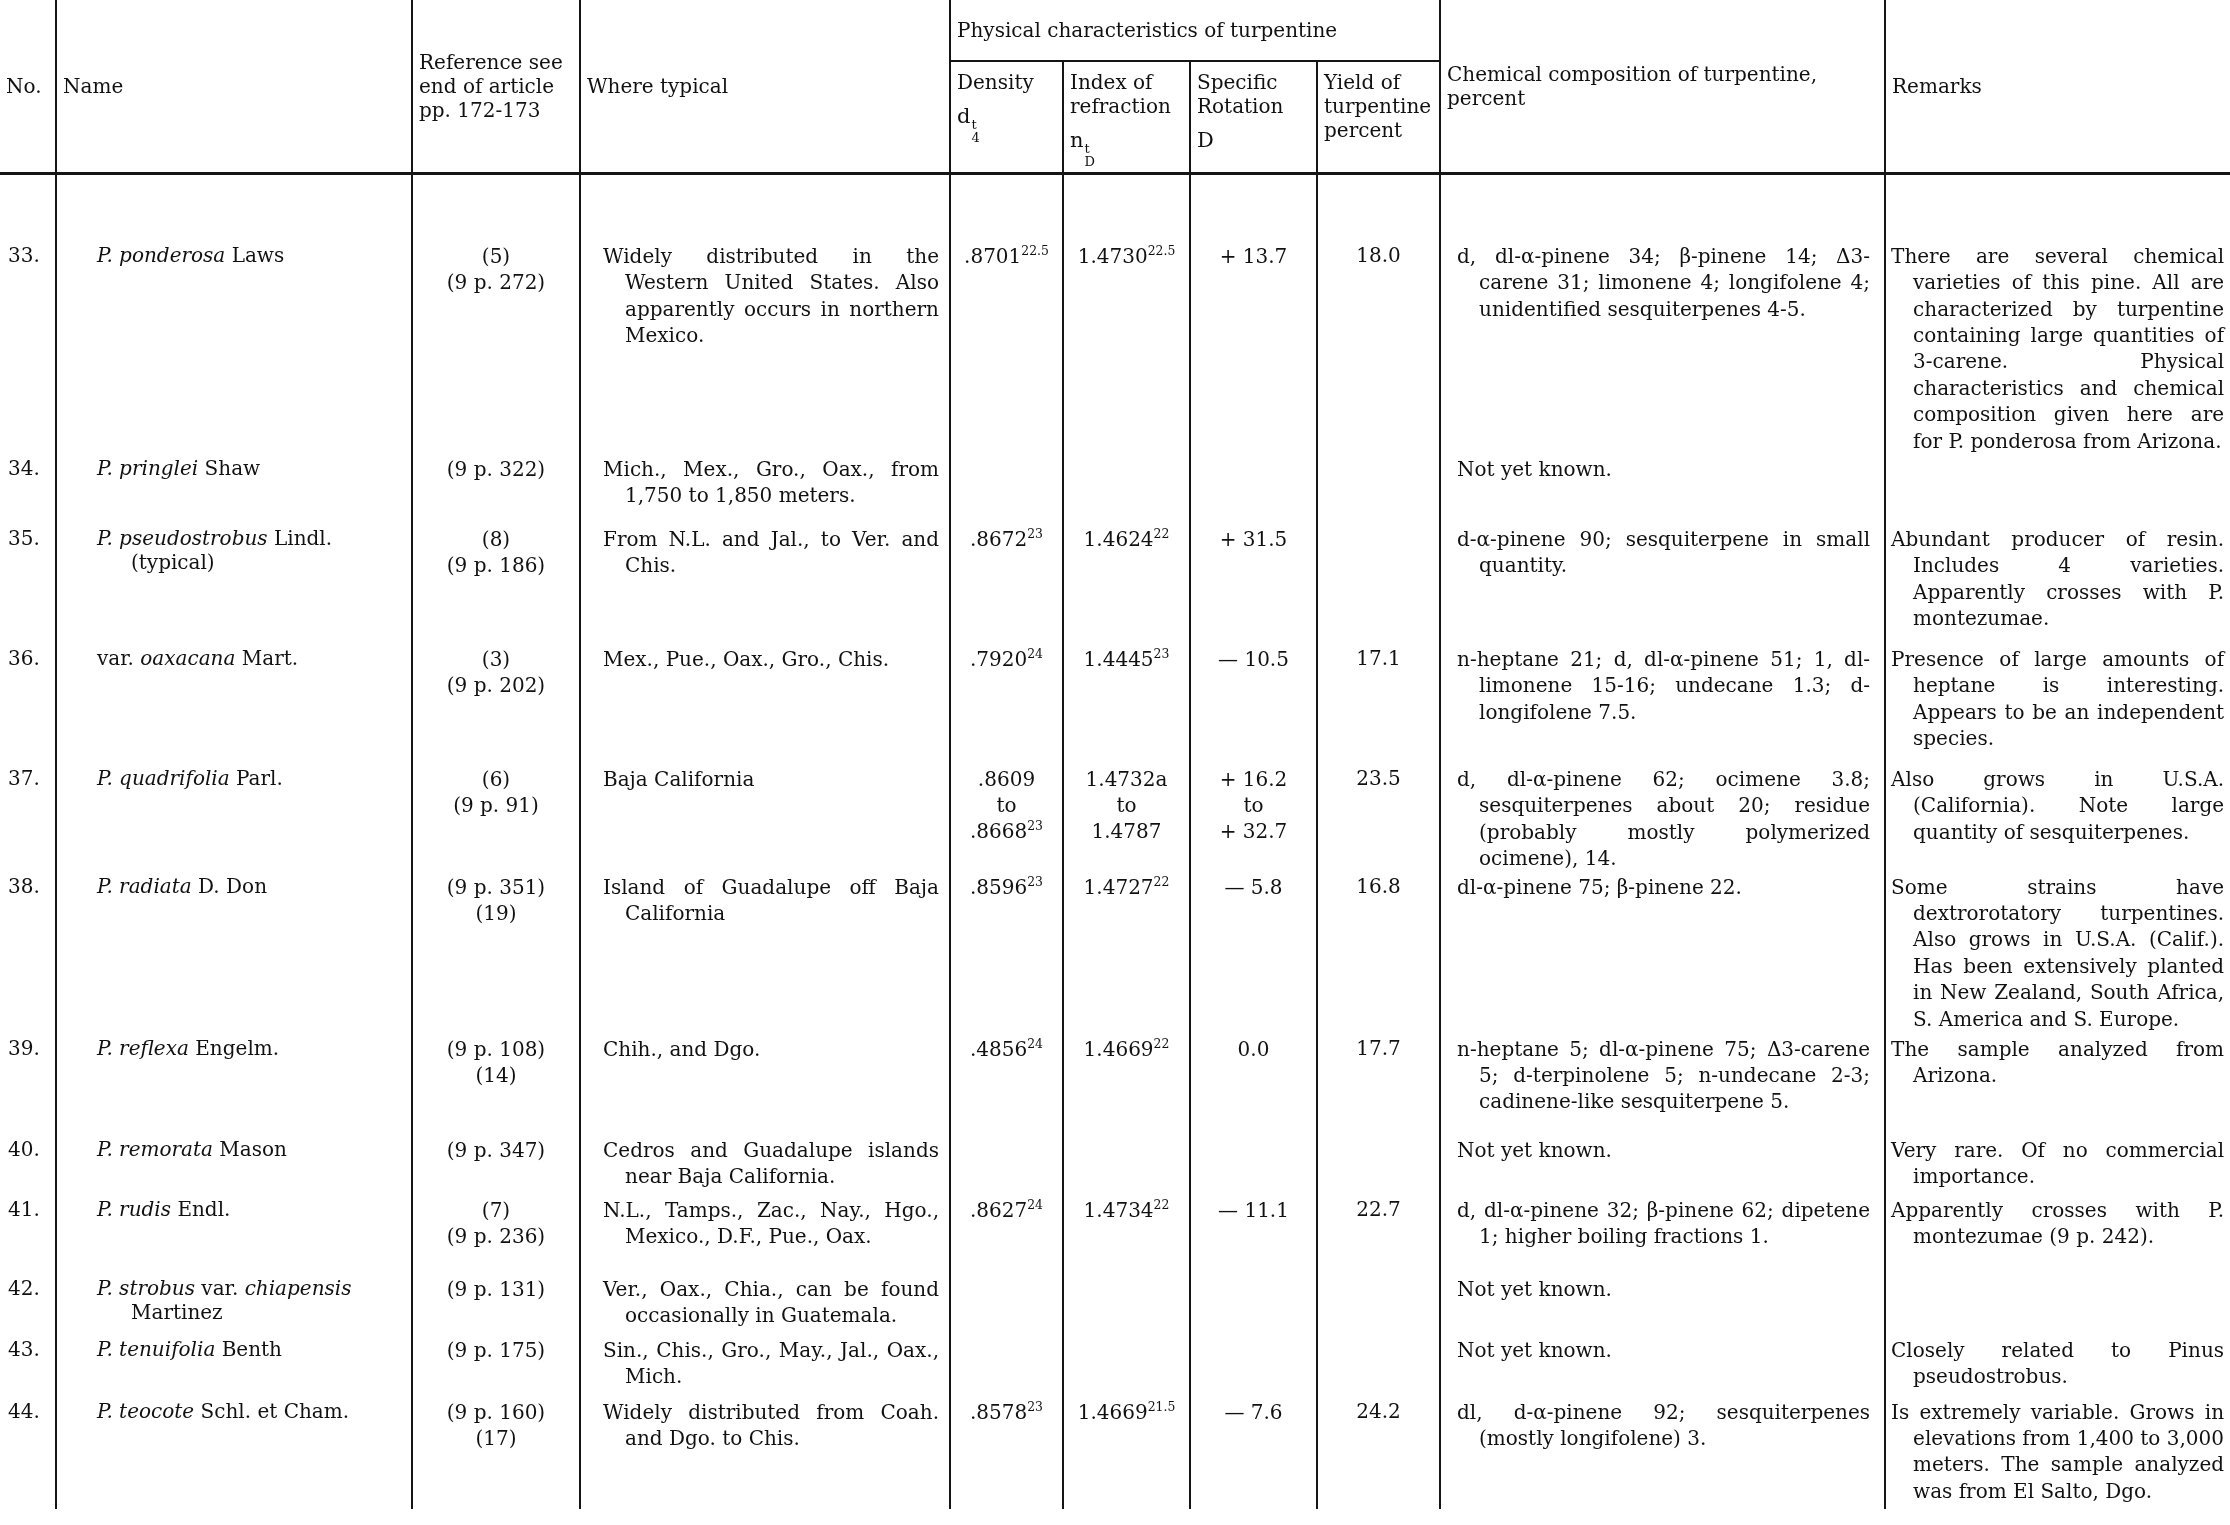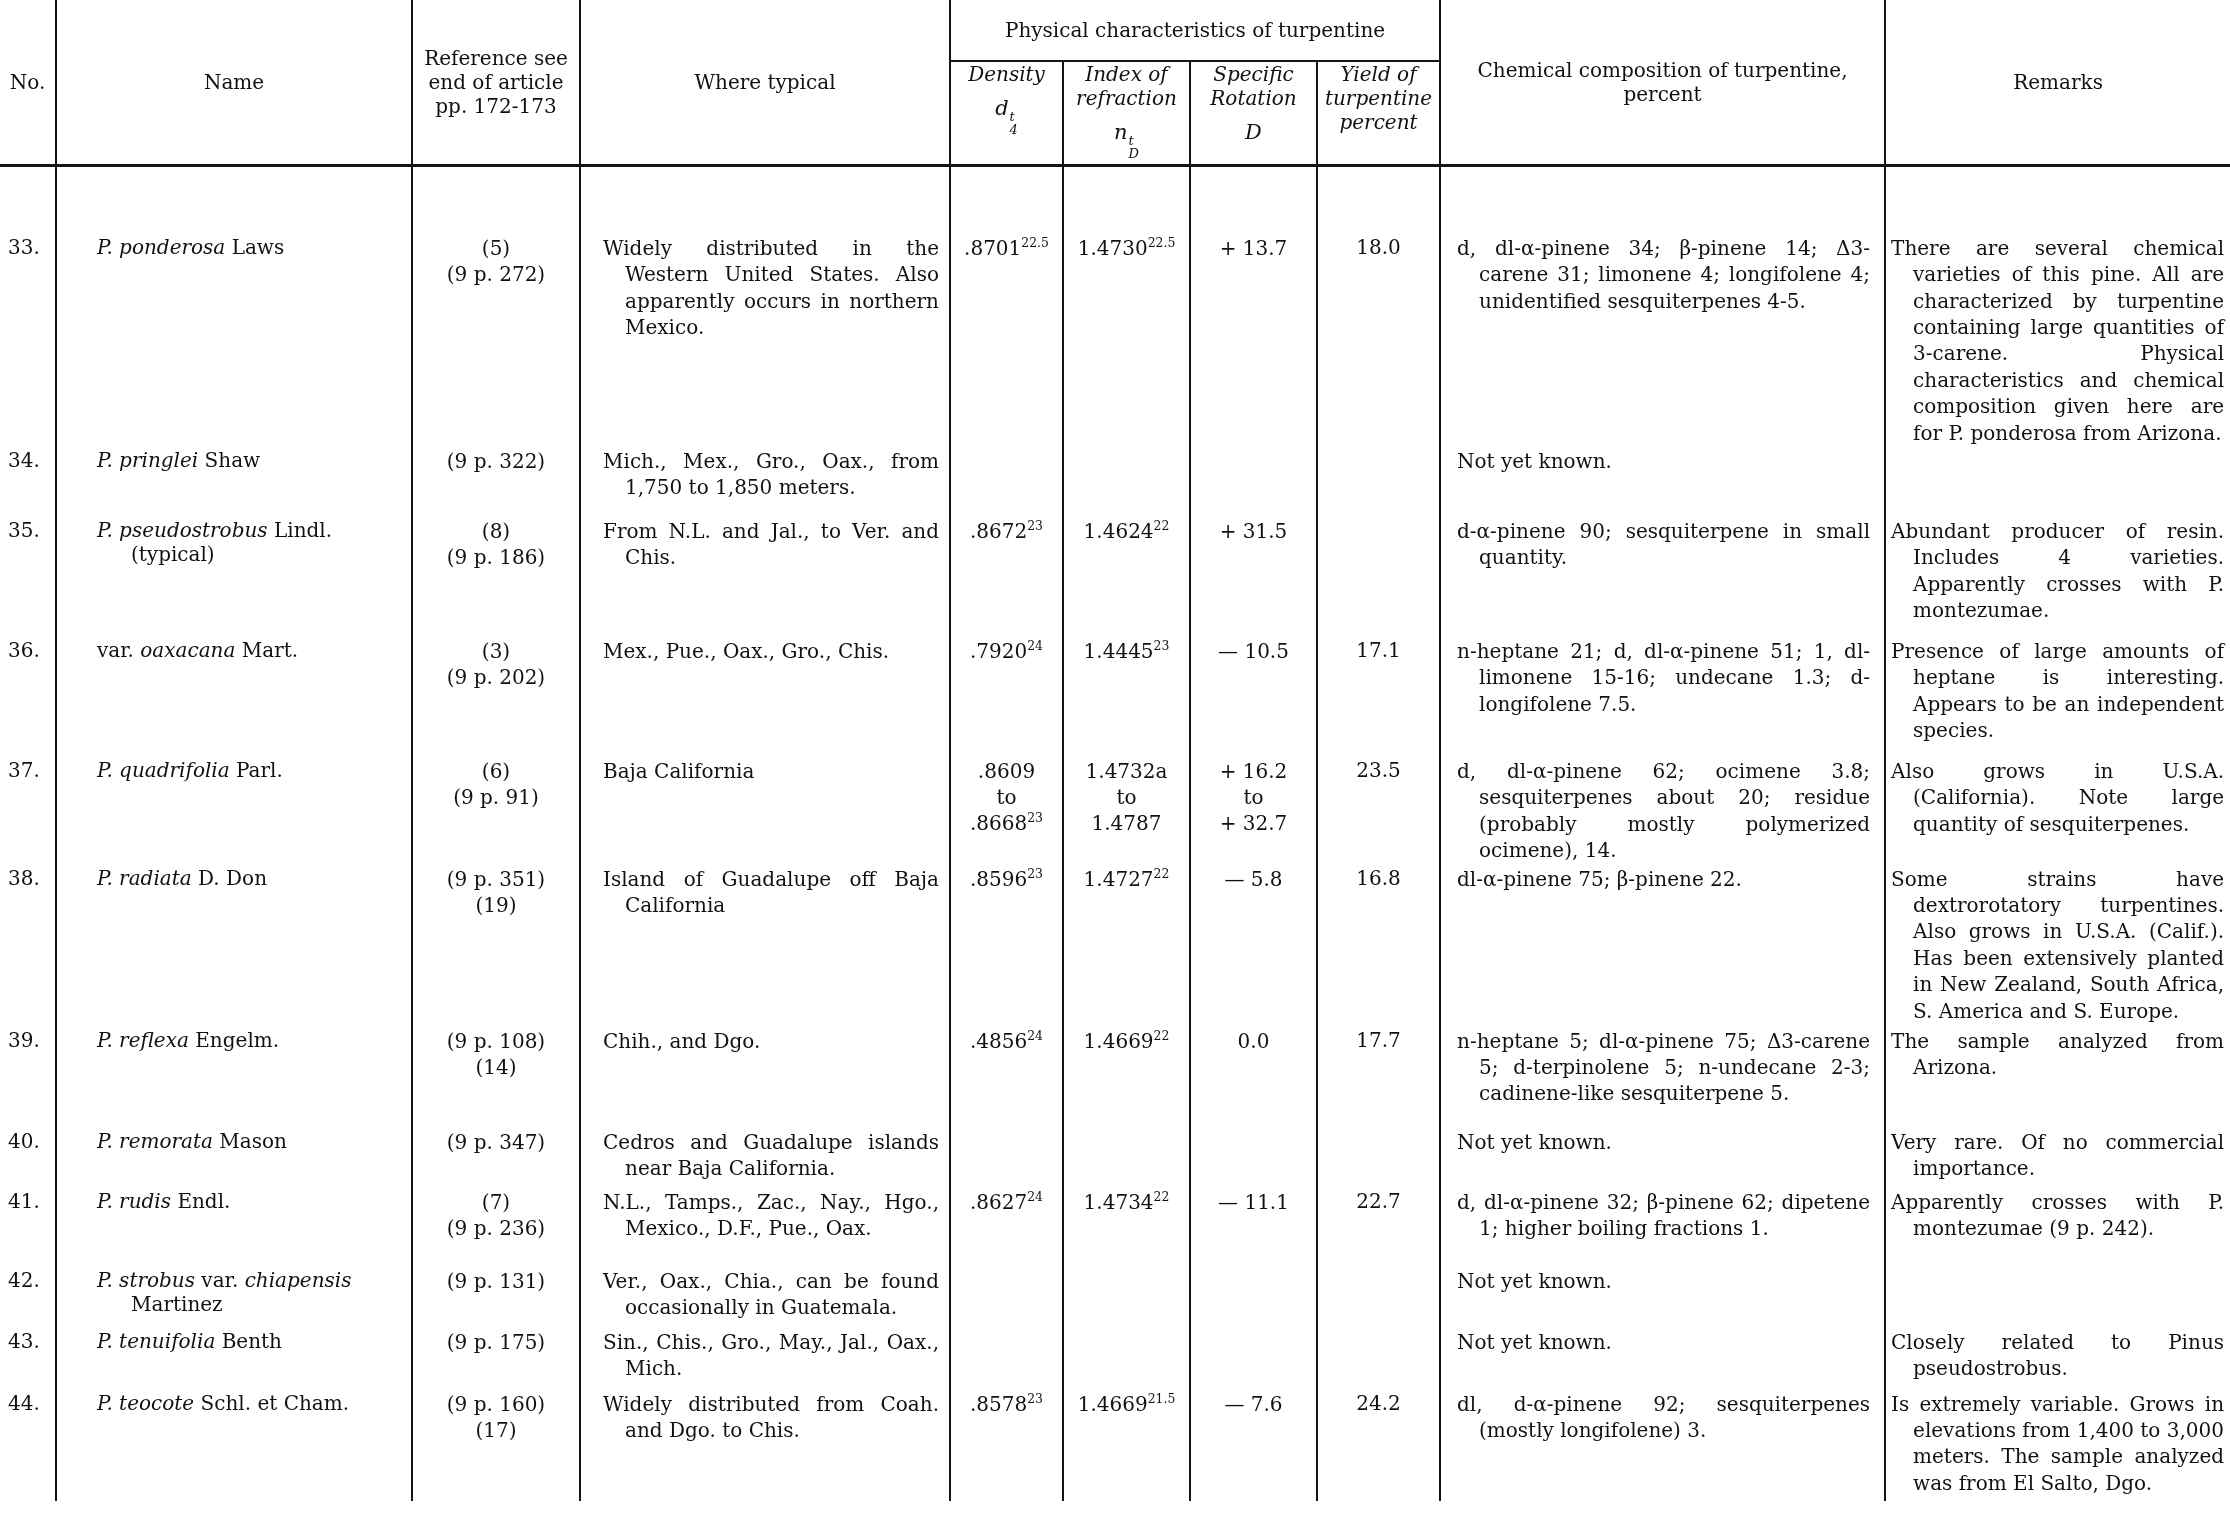--- a/index.html
+++ b/index.html
@@ -1,24 +1,24 @@
 <!DOCTYPE html>
 <html><head>
 <meta charset="utf-8">
 <style>
   html,body{margin:0;padding:0;background:#fff;}
   .page{width:2230px;height:1525px;background:#fff;color:#111;overflow:hidden;
         font-family:"DejaVu Serif", serif;font-size:20px;}
   table{border-collapse:collapse;table-layout:fixed;width:2230px;}
   th,td{vertical-align:top;font-weight:normal;padding:2px 8px 0 8px;}
-  thead th{vertical-align:middle;text-align:center;padding:4px 6px;margin-top:46px;}
+  thead th{vertical-align:middle;text-align:left;padding:4px 6px;margin-top:46px;}
   thead{border-bottom:3px solid #151515;}
   .bl{border-left:2px solid #151515;}
   .phys{border-bottom:2px solid #151515;height:52px;}
-  .subhead th{height:66px;vertical-align:top;padding-top:0;font-style:italic;}
+  .subhead th{height:66px;vertical-align:top;padding-top:8px;}
   .no{padding-right:0;margin-left:32px;}
   .name{padding-left:40px;padding-right:10px;}
   .ref{text-align:center;padding-left:2px;padding-right:2px;}
   .where{padding-left:22px;padding-right:10px;}
   .num{text-align:center;padding-left:2px;padding-right:2px;}
   .chem{padding-left:16px;padding-right:14px;}
   .rem{padding-left:5px;padding-right:6px;}
   .hang{padding-left:1.1em;text-indent:-1.1em;text-align:justify;line-height:1.32;}
   .blk{display:block;line-height:1.3;}
   .sub2{display:block;padding-left:1.7em;}

